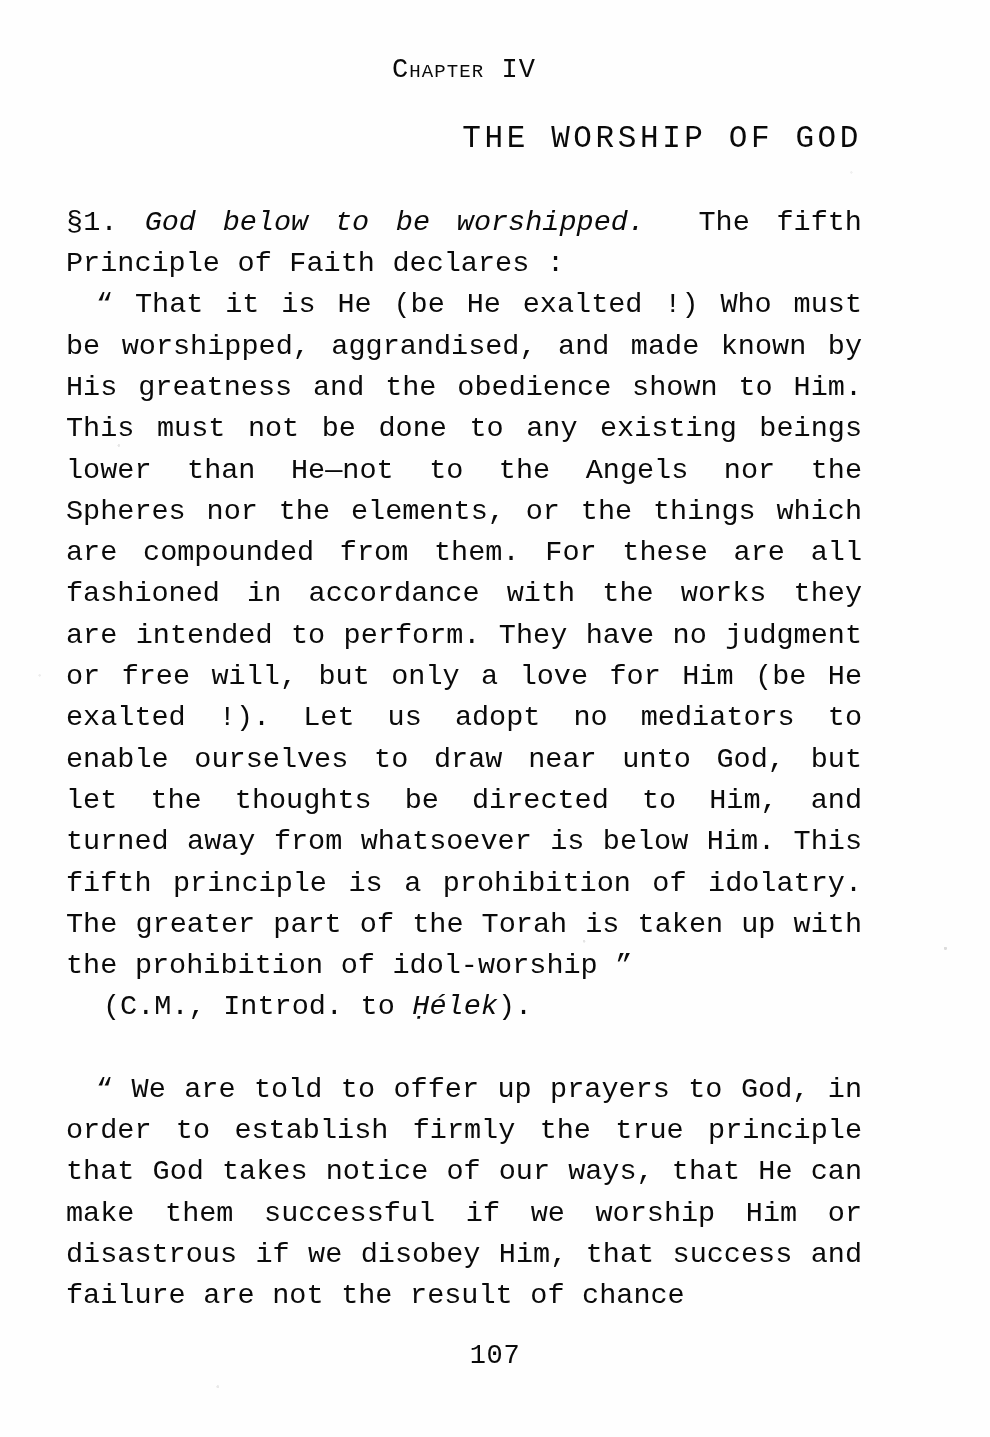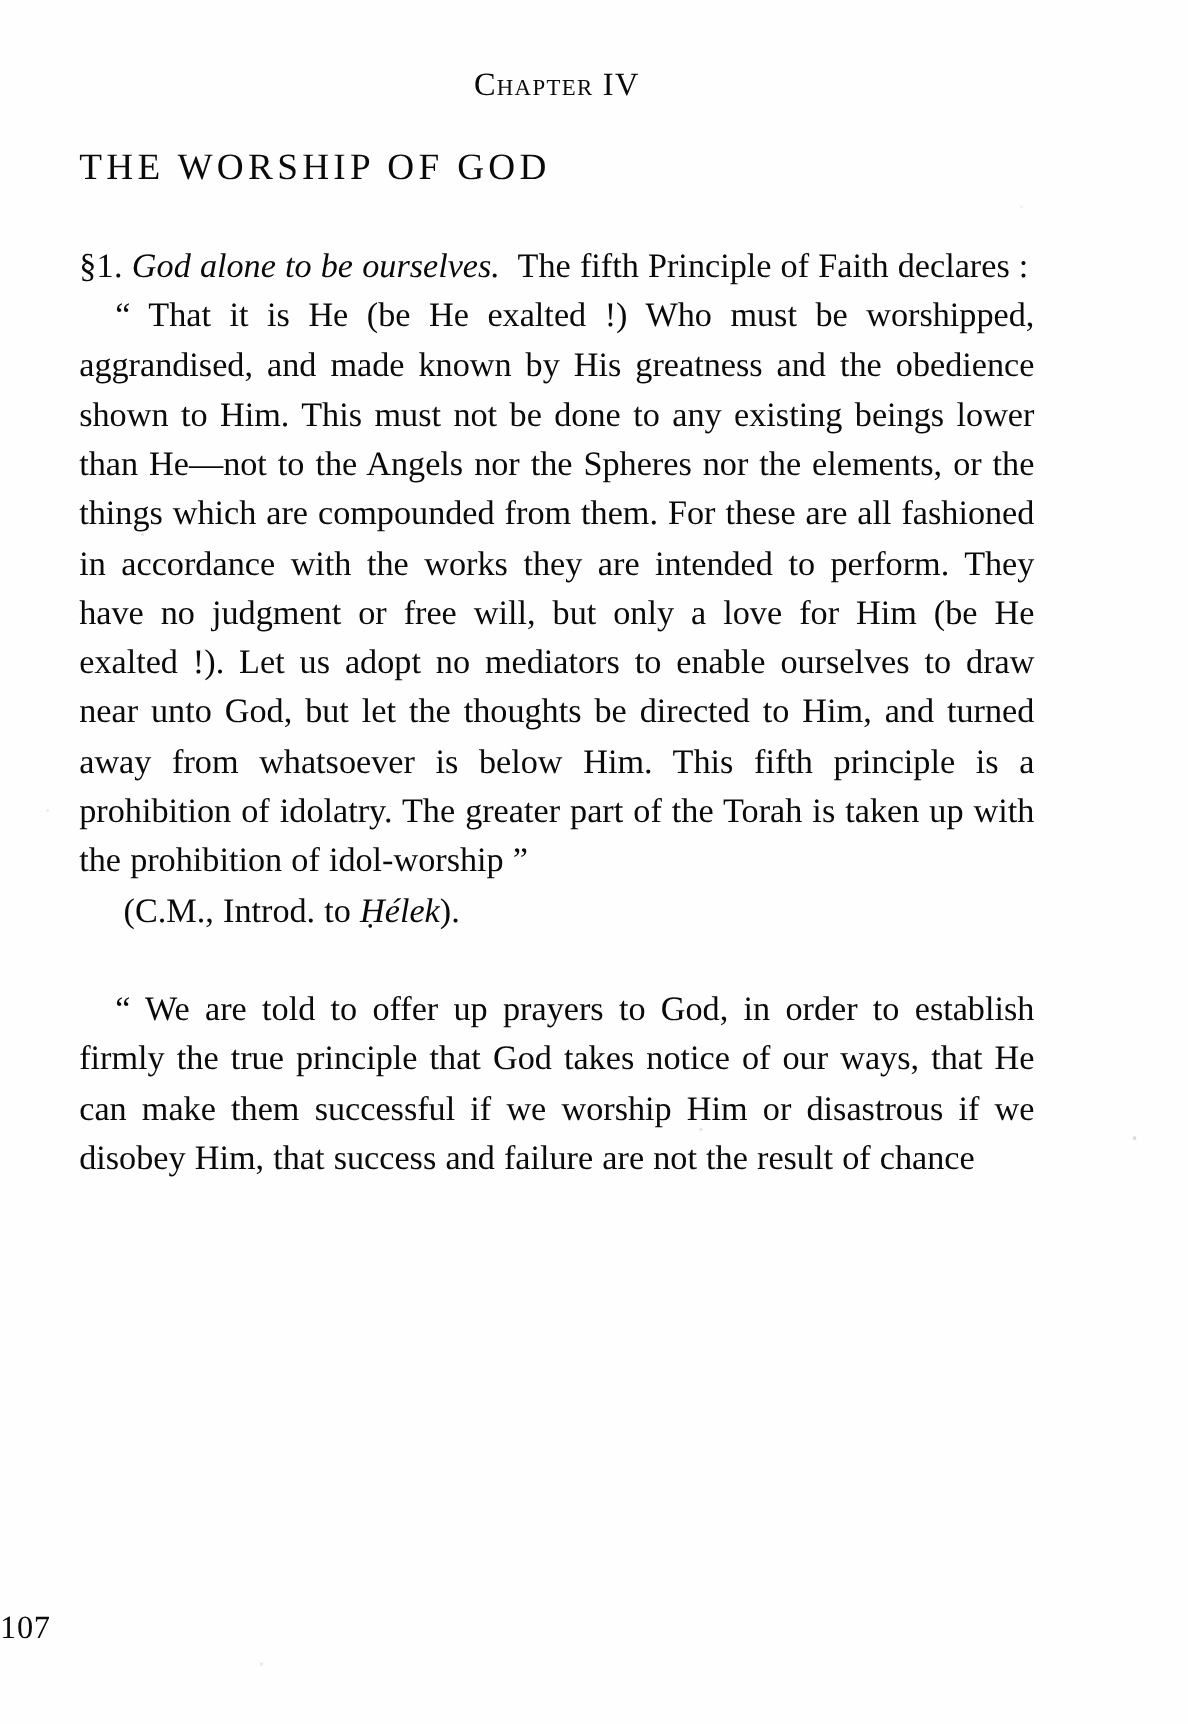--- a/index.html
+++ b/index.html
@@ -9,21 +9,21 @@
     background: #ffffff;
   }
 
   .page {
     position: relative;
     width: 990px;
     height: 1437px;
     margin: 0 auto;
     background: #fefefe;
     overflow: hidden;
-    font-family: Liberation Serif, serif;
+    font-family: Liberation Mono, monospace;
     color: #0a0a0a;
     -webkit-font-smoothing: none;
   }
 
   
   .paper-grain {
     position: absolute;
     inset: 0;
     pointer-events: none;
     background:
@@ -50,21 +50,21 @@
     font-size: 27px;
     font-weight: normal;
     font-variant: small-caps;
     letter-spacing: 1.1px;
     line-height: 1.1;
   }
 
   .chapter-title {
     margin: 0;
     padding-top: 36px;
-    text-align: left;
+    text-align: right;
     font-size: 31px;
     font-weight: normal;
     letter-spacing: 3.6px;
     line-height: 1.1;
     white-space: pre;
   }
 
   
   .para {
     margin: 0;
@@ -88,41 +88,42 @@
   .sec-head { font-style: italic; }
 
   
   .lastline { text-align-last: left; }
 
   .folio {
     position: absolute;
     left: 0;
     right: 0;
     top: 1341px;
+    text-align: center;
     font-size: 27px;
     font-variant: small-caps;
     letter-spacing: .6px;
   }
 </style>
 </head>
 <body>
 
 <div class="page">
 
   <div class="paper-grain"></div>
 
   <div class="text-block">
 
     <h2 class="chapter-label">Chapter IV</h2>
 
     <h1 class="chapter-title">THE WORSHIP OF GOD</h1>
 
     <p class="para first lastline">
       <span class="sec-num">§1.</span>
-      <span class="sec-head">God alone to be ourselves</span><span class="sec-head">.</span>&nbsp;
+      <span class="sec-head">God below to be worshipped</span><span class="sec-head">.</span>&nbsp;
       <span>The fifth Principle of Faith declares :</span>
     </p>
 
     <p class="para indent lastline">“ That it is He (be He exalted !) Who must be worshipped, aggrandised, and made known by His greatness and the obedience shown to Him. This must not be done to any existing beings lower than He—not to the Angels nor the Spheres nor the elements, or the things which are compounded from them. For these are all fashioned in accordance with the works they are intended to perform. They have no judgment or free will, but only a love for Him (be He exalted !). Let us adopt no mediators to enable ourselves to draw near unto God, but let the thoughts be directed to Him, and turned away from whatsoever is below Him. This fifth principle is a prohibition of idolatry. The greater part of the Torah is taken up with the prohibition of idol-worship ”</p>
 
     <p class="para ref lastline">
       <span>(C.M., Introd. to </span><span style="font-style:italic">Ḥélek</span><span>).</span>
     </p>
 
     <div class="gap"></div>

